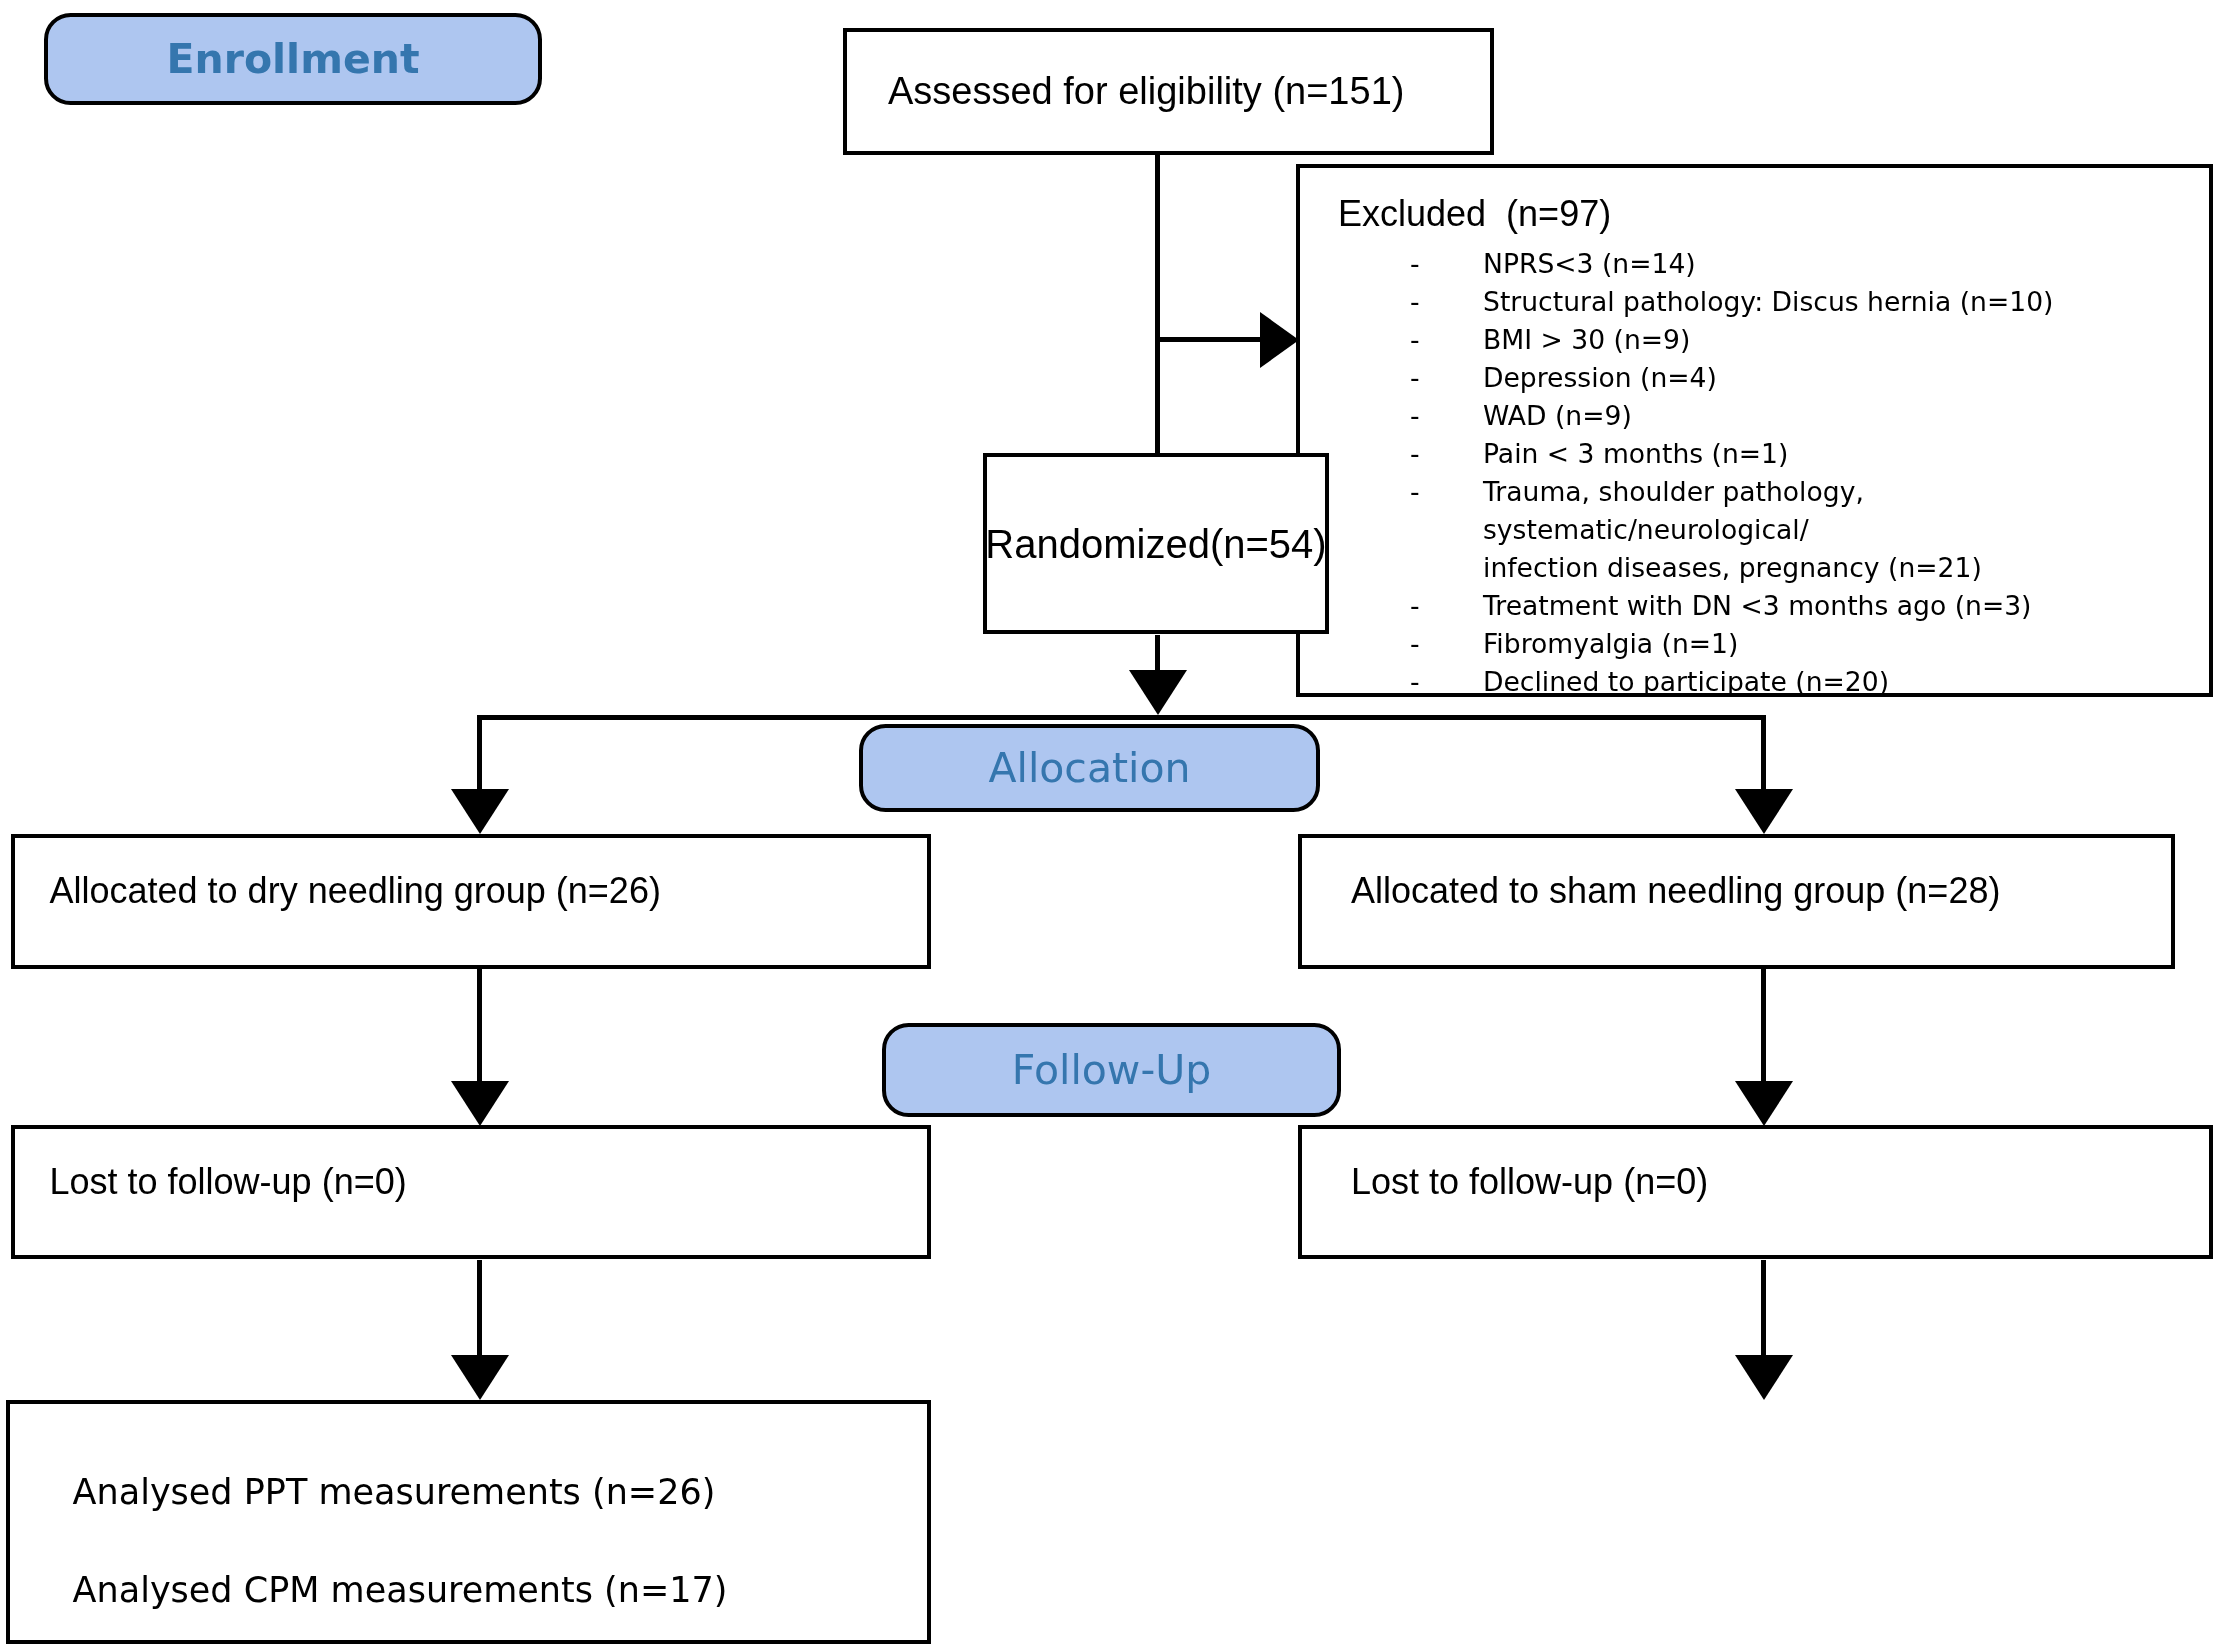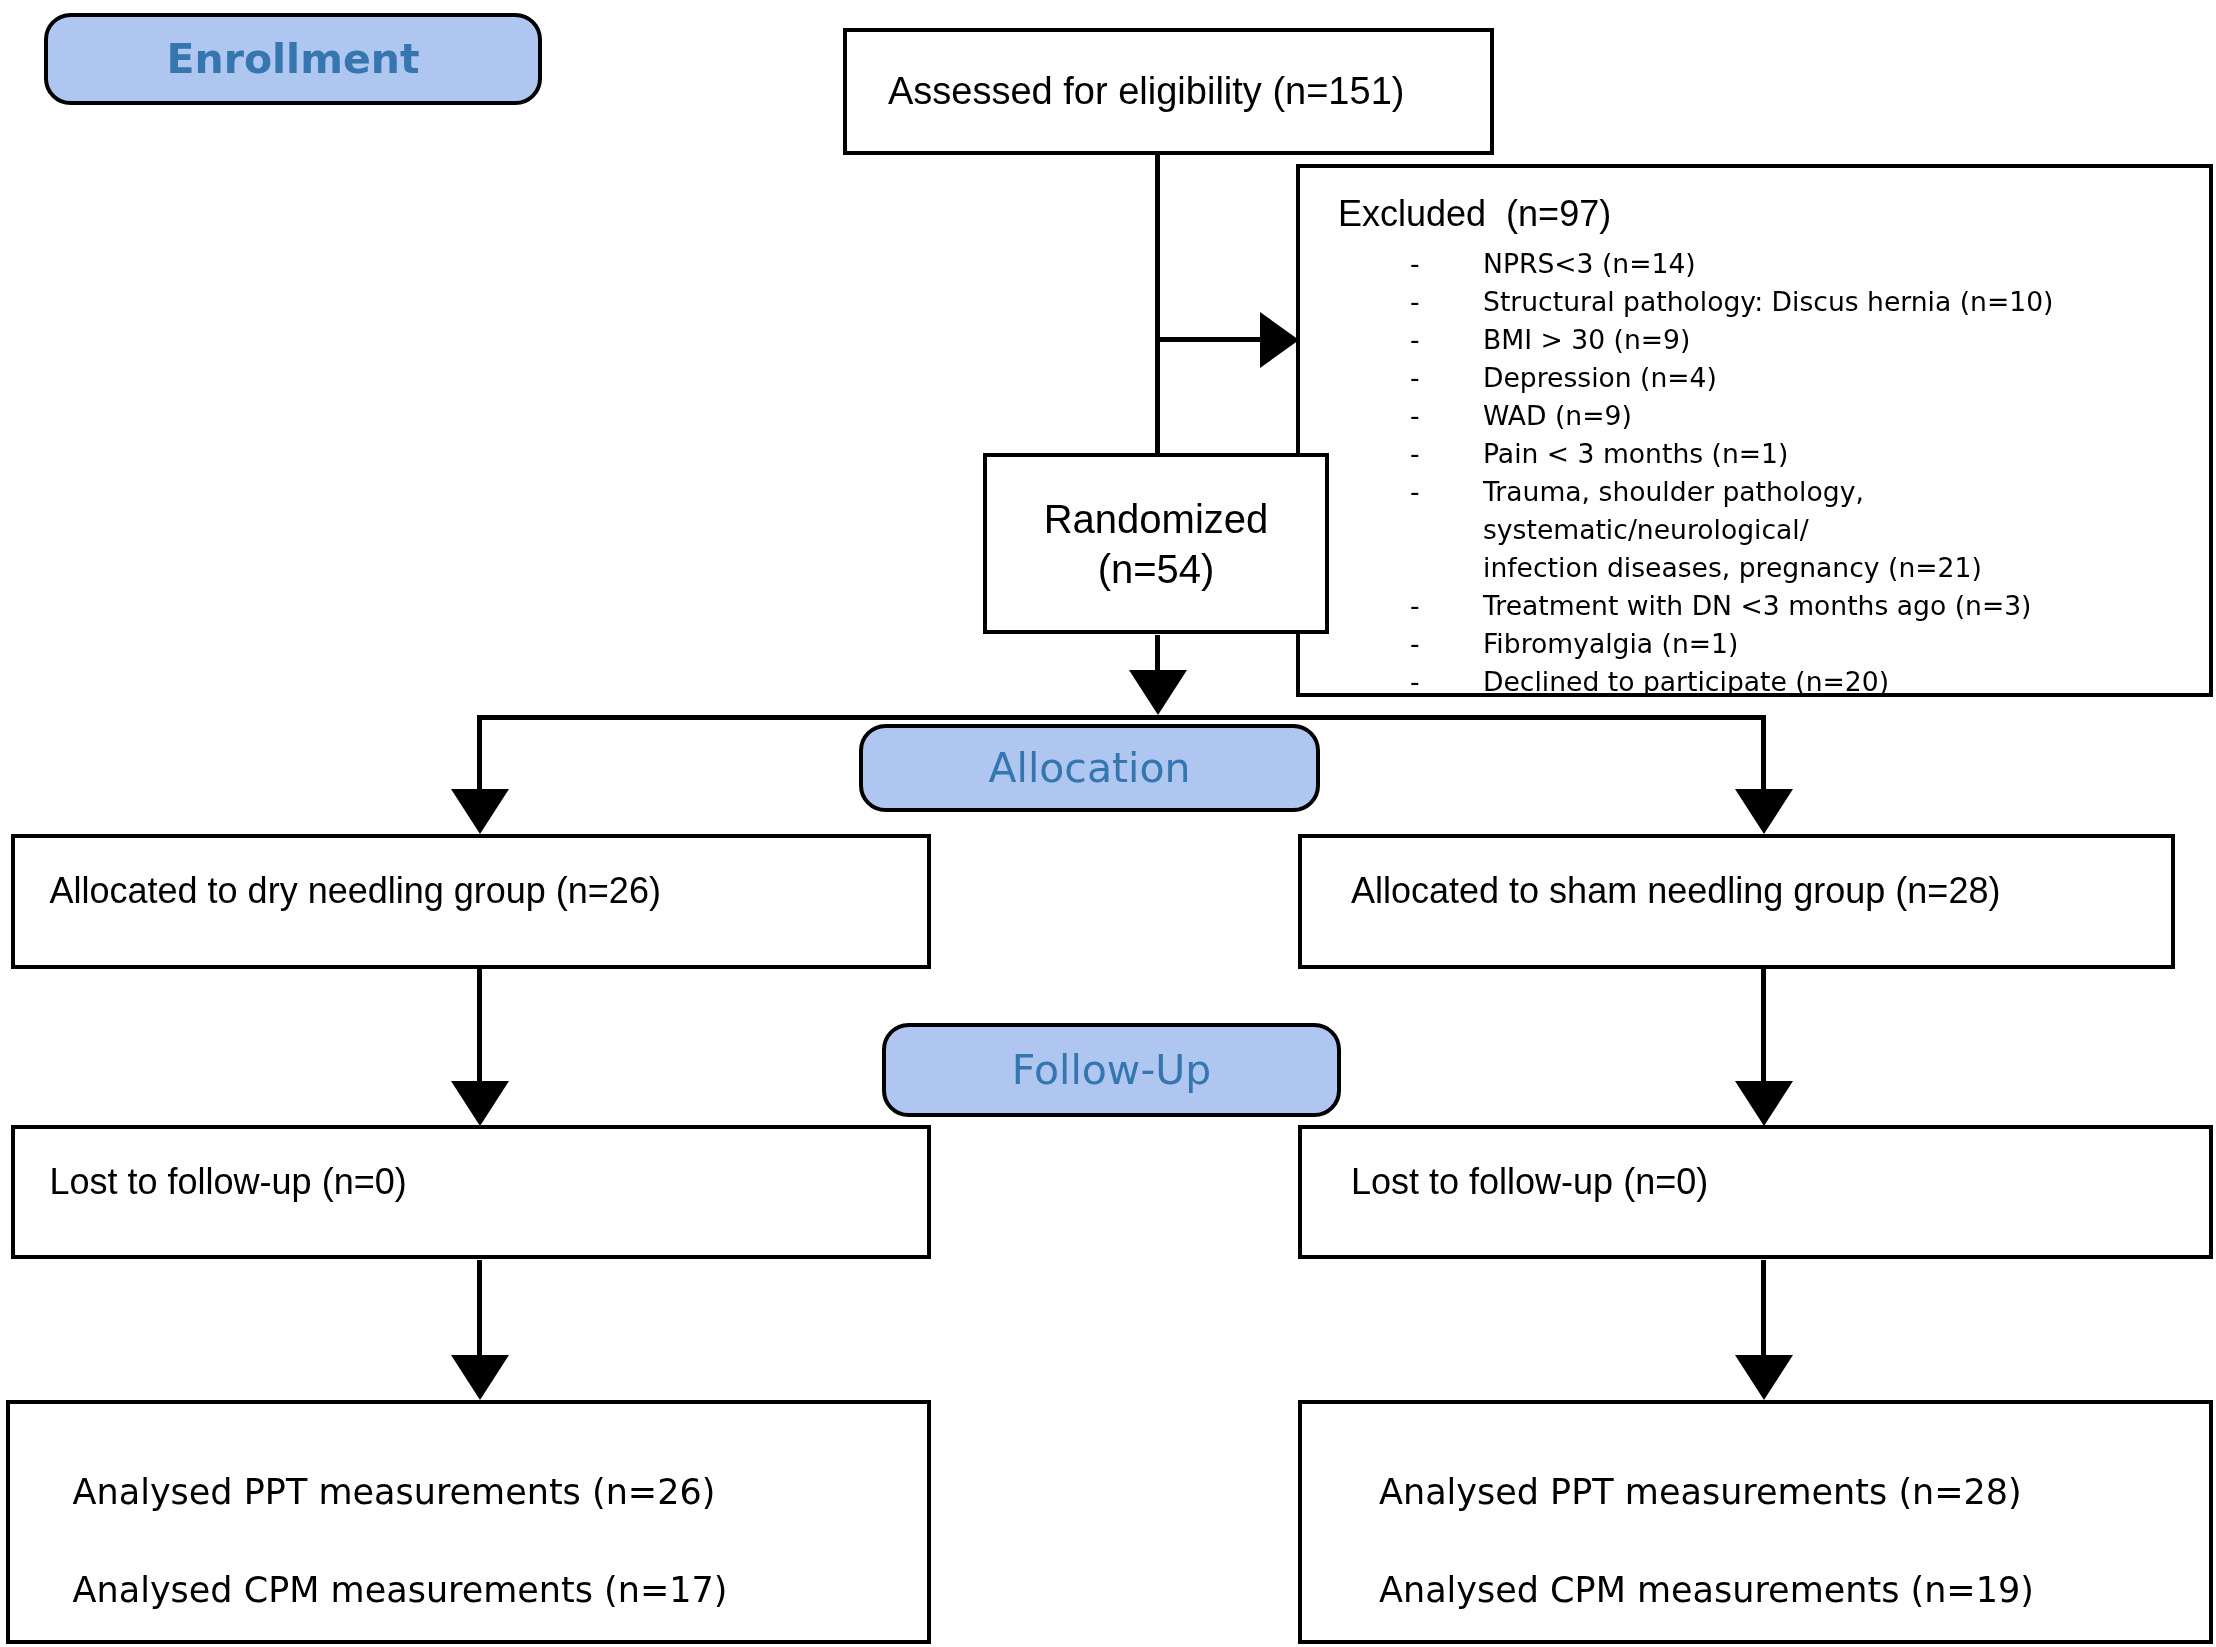--- a/index.html
+++ b/index.html
@@ -21,21 +21,21 @@
   
   .box{
     position:absolute;
     background:var(--background);
     border:4.9px solid var(--box-border);
     box-sizing:border-box;
     font-size:36px;
   }
   .box--assessed{left:843px;top:28px;width:651px;height:127px;display:flex;align-items:center;padding-left:41px;font-size:38px;}
   .box--excluded{left:1296px;top:164px;width:917px;height:533px;padding:25px 12.6px 0 38px;z-index:1;}
-  .box--randomized{left:983px;top:453px;width:346px;height:181px;z-index:2;display:flex;flex-direction:column;justify-content:center;align-items:center;font-size:40px;line-height:50px;}
+  .box--randomized{left:983px;top:453px;width:346px;height:181px;z-index:2;display:flex;justify-content:center;align-items:center;font-size:40px;line-height:50px;}
   .box--alloc-left{left:10.5px;top:834px;width:920px;height:135px;padding:32px 0 0 35px;}
   .box--alloc-right{left:1298px;top:834px;width:877px;height:135px;padding:32px 0 0 49px;}
   .box--lost-left{left:10.5px;top:1125px;width:920px;height:134px;padding:32px 0 0 35px;}
   .box--lost-right{left:1298px;top:1125px;width:915px;height:134px;padding:32px 0 0 49px;}
   .box--an-left{left:5.6px;top:1400px;width:925px;height:244px;padding:39px 0 0 35px;font-family:"DejaVu Sans", sans-serif;font-size:35px;line-height:98px;}
   .box--an-right{left:1298px;top:1400px;width:915px;height:244px;padding:39px 0 0 49px;font-family:"DejaVu Sans", sans-serif;font-size:35px;line-height:98px;}
   .an-line{display:block;margin-left:28px;}
   
   .stage-label{
     position:absolute;
@@ -183,19 +183,15 @@
     <span>Lost to follow-up (n=0)</span>
   </div>
   <div class="box box--lost-right">
     <span>Lost to follow-up (n=0)</span>
   </div>
 
   <div class="box box--an-left">
     <span class="an-line">Analysed PPT measurements (n=26)</span>
     <span class="an-line">Analysed CPM measurements (n=17)</span>
   </div>
-  <div class="box box--an-right">
-    <span class="an-line">Analysed PPT measurements (n=28)</span>
-    <span class="an-line">Analysed CPM measurements (n=19)</span>
-  </div>
 
 </div>
 
 
 </body></html>

